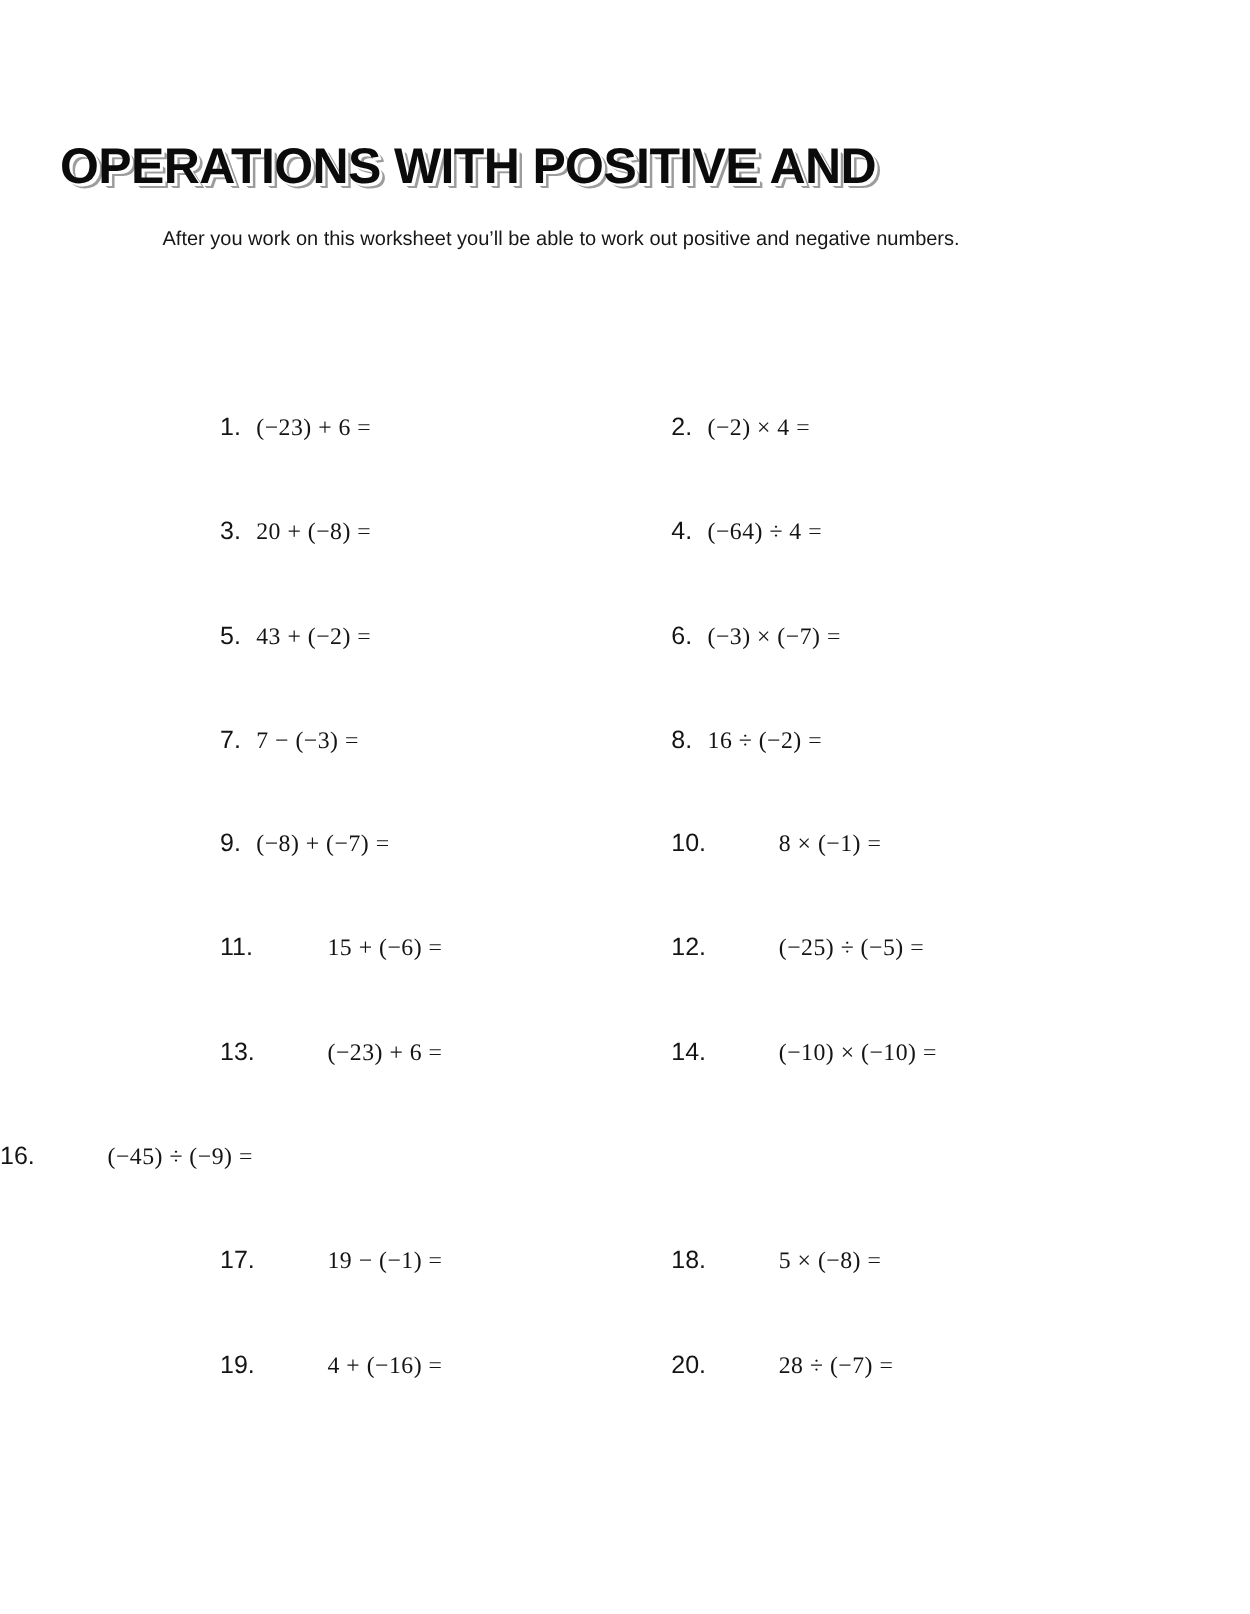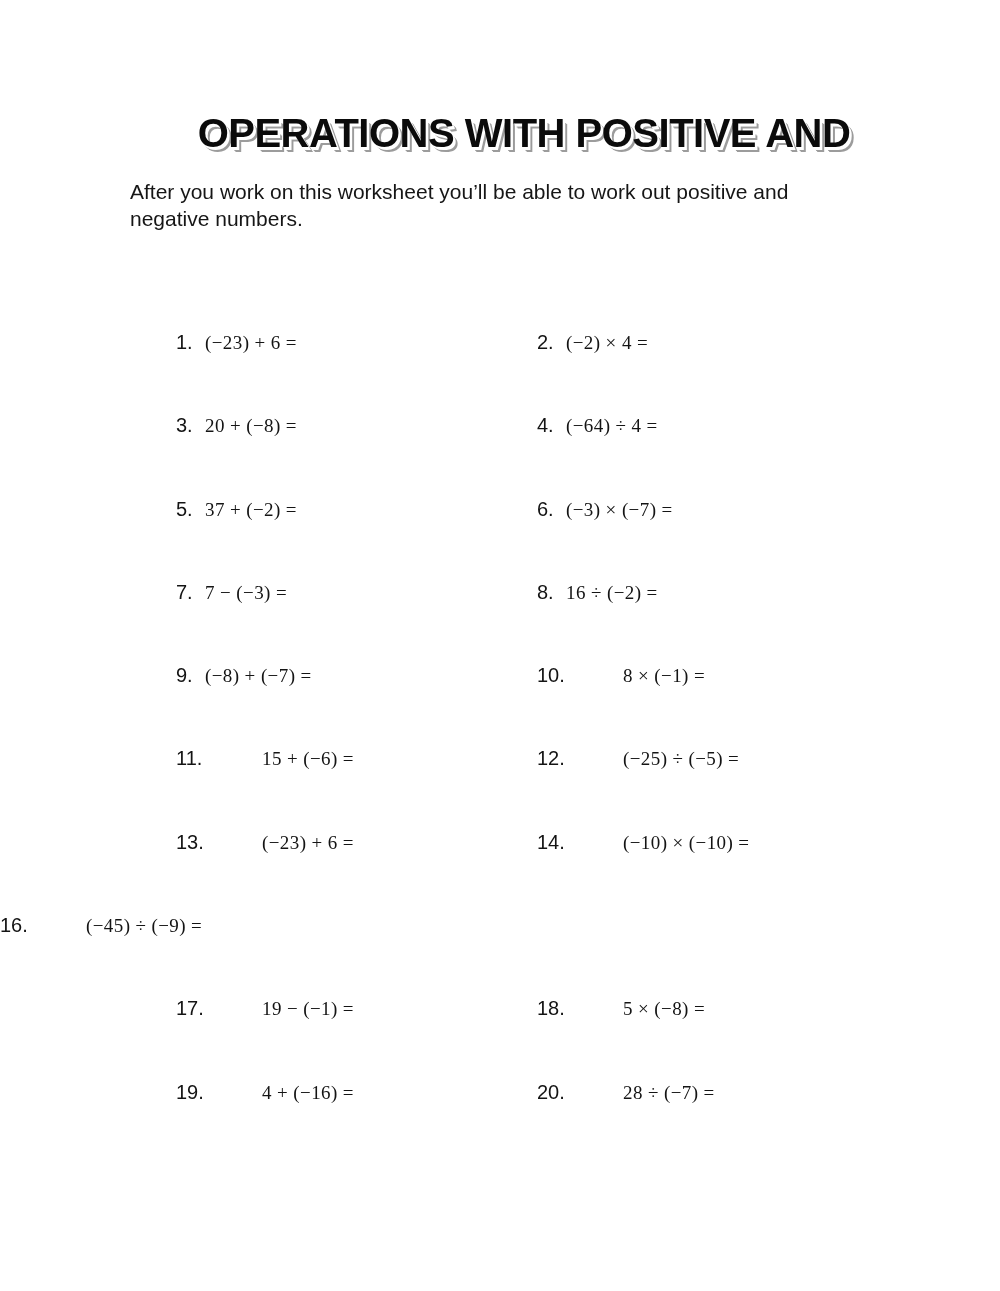--- a/index.html
+++ b/index.html
@@ -16,38 +16,38 @@
     overflow:hidden;
   }
   .page{
     position:relative;
     width:1000px;height:1291px;
     background:var(--bg);
   }
   .title{
     margin:0;
     padding-top:104px;
-    text-align:center;
+    text-align:left;
     font-size:40px;
     font-weight:bold;
     line-height:58px;
     letter-spacing:-0.5px;
     color:#0b0b0b;
     text-shadow:
       1.5px 1.5px 0 #ffffff,
       2.5px 2.5px 0 #ffffff,
       3.5px 3.5px 0 var(--shadow),
       4.5px 4.5px 0.5px var(--shadow);
     padding-left: 48px;
   }
   .title span{display:block;}
   .intro{
     margin:16px 0 12px 130px;
     width:716px;
-    font-size:21px;
+    font-size:16px;
     line-height:27px;
     color:#161616;
   }
   .problems{
     position:absolute;
     left:0;
     top:328px;
     width:1000px;
   }
   .prow{
@@ -116,21 +116,21 @@
       </div>
       <div class="cell right">
         <span class="pnum narrow">4.</span>
         <span class="pexpr">(−64) ÷ 4 =</span>
       </div>
     </div>
 
     <div class="prow">
       <div class="cell left">
         <span class="pnum narrow">5.</span>
-        <span class="pexpr">37 + (−2) =</span>
+        <span class="pexpr">43 + (−2) =</span>
       </div>
       <div class="cell right">
         <span class="pnum narrow">6.</span>
         <span class="pexpr">(−3) × (−7) =</span>
       </div>
     </div>
 
     <div class="prow">
       <div class="cell left">
         <span class="pnum narrow">7.</span>

